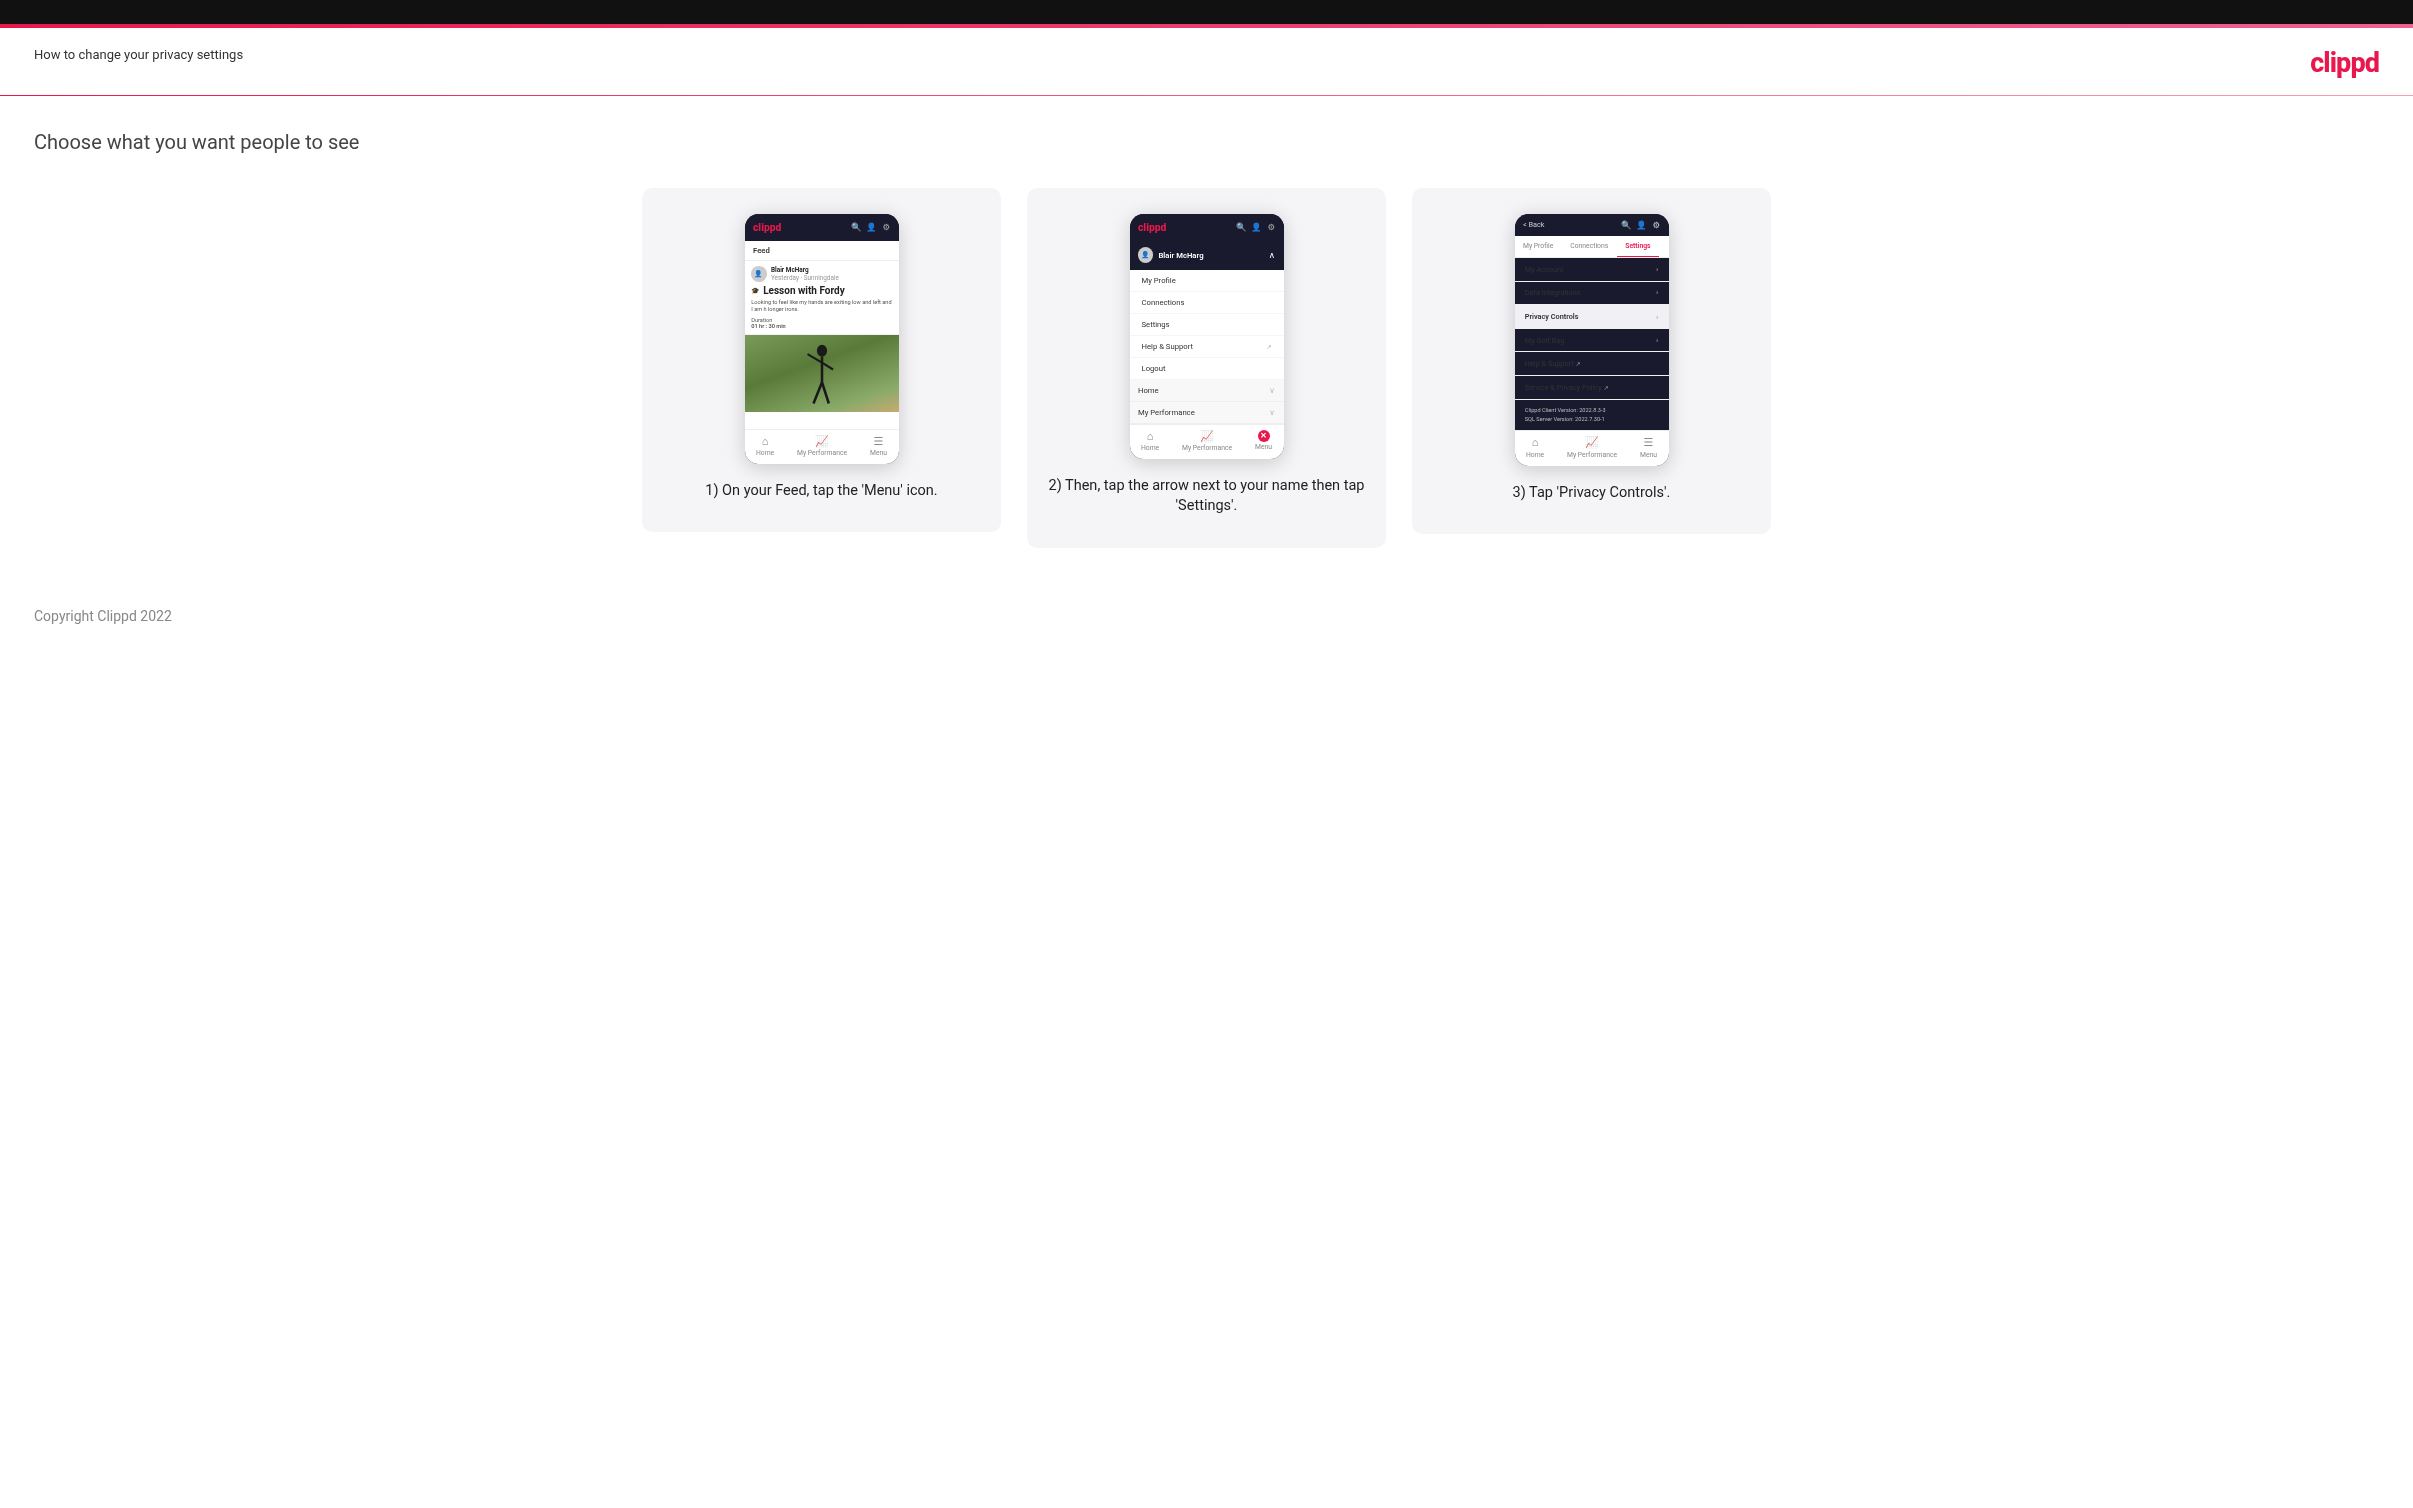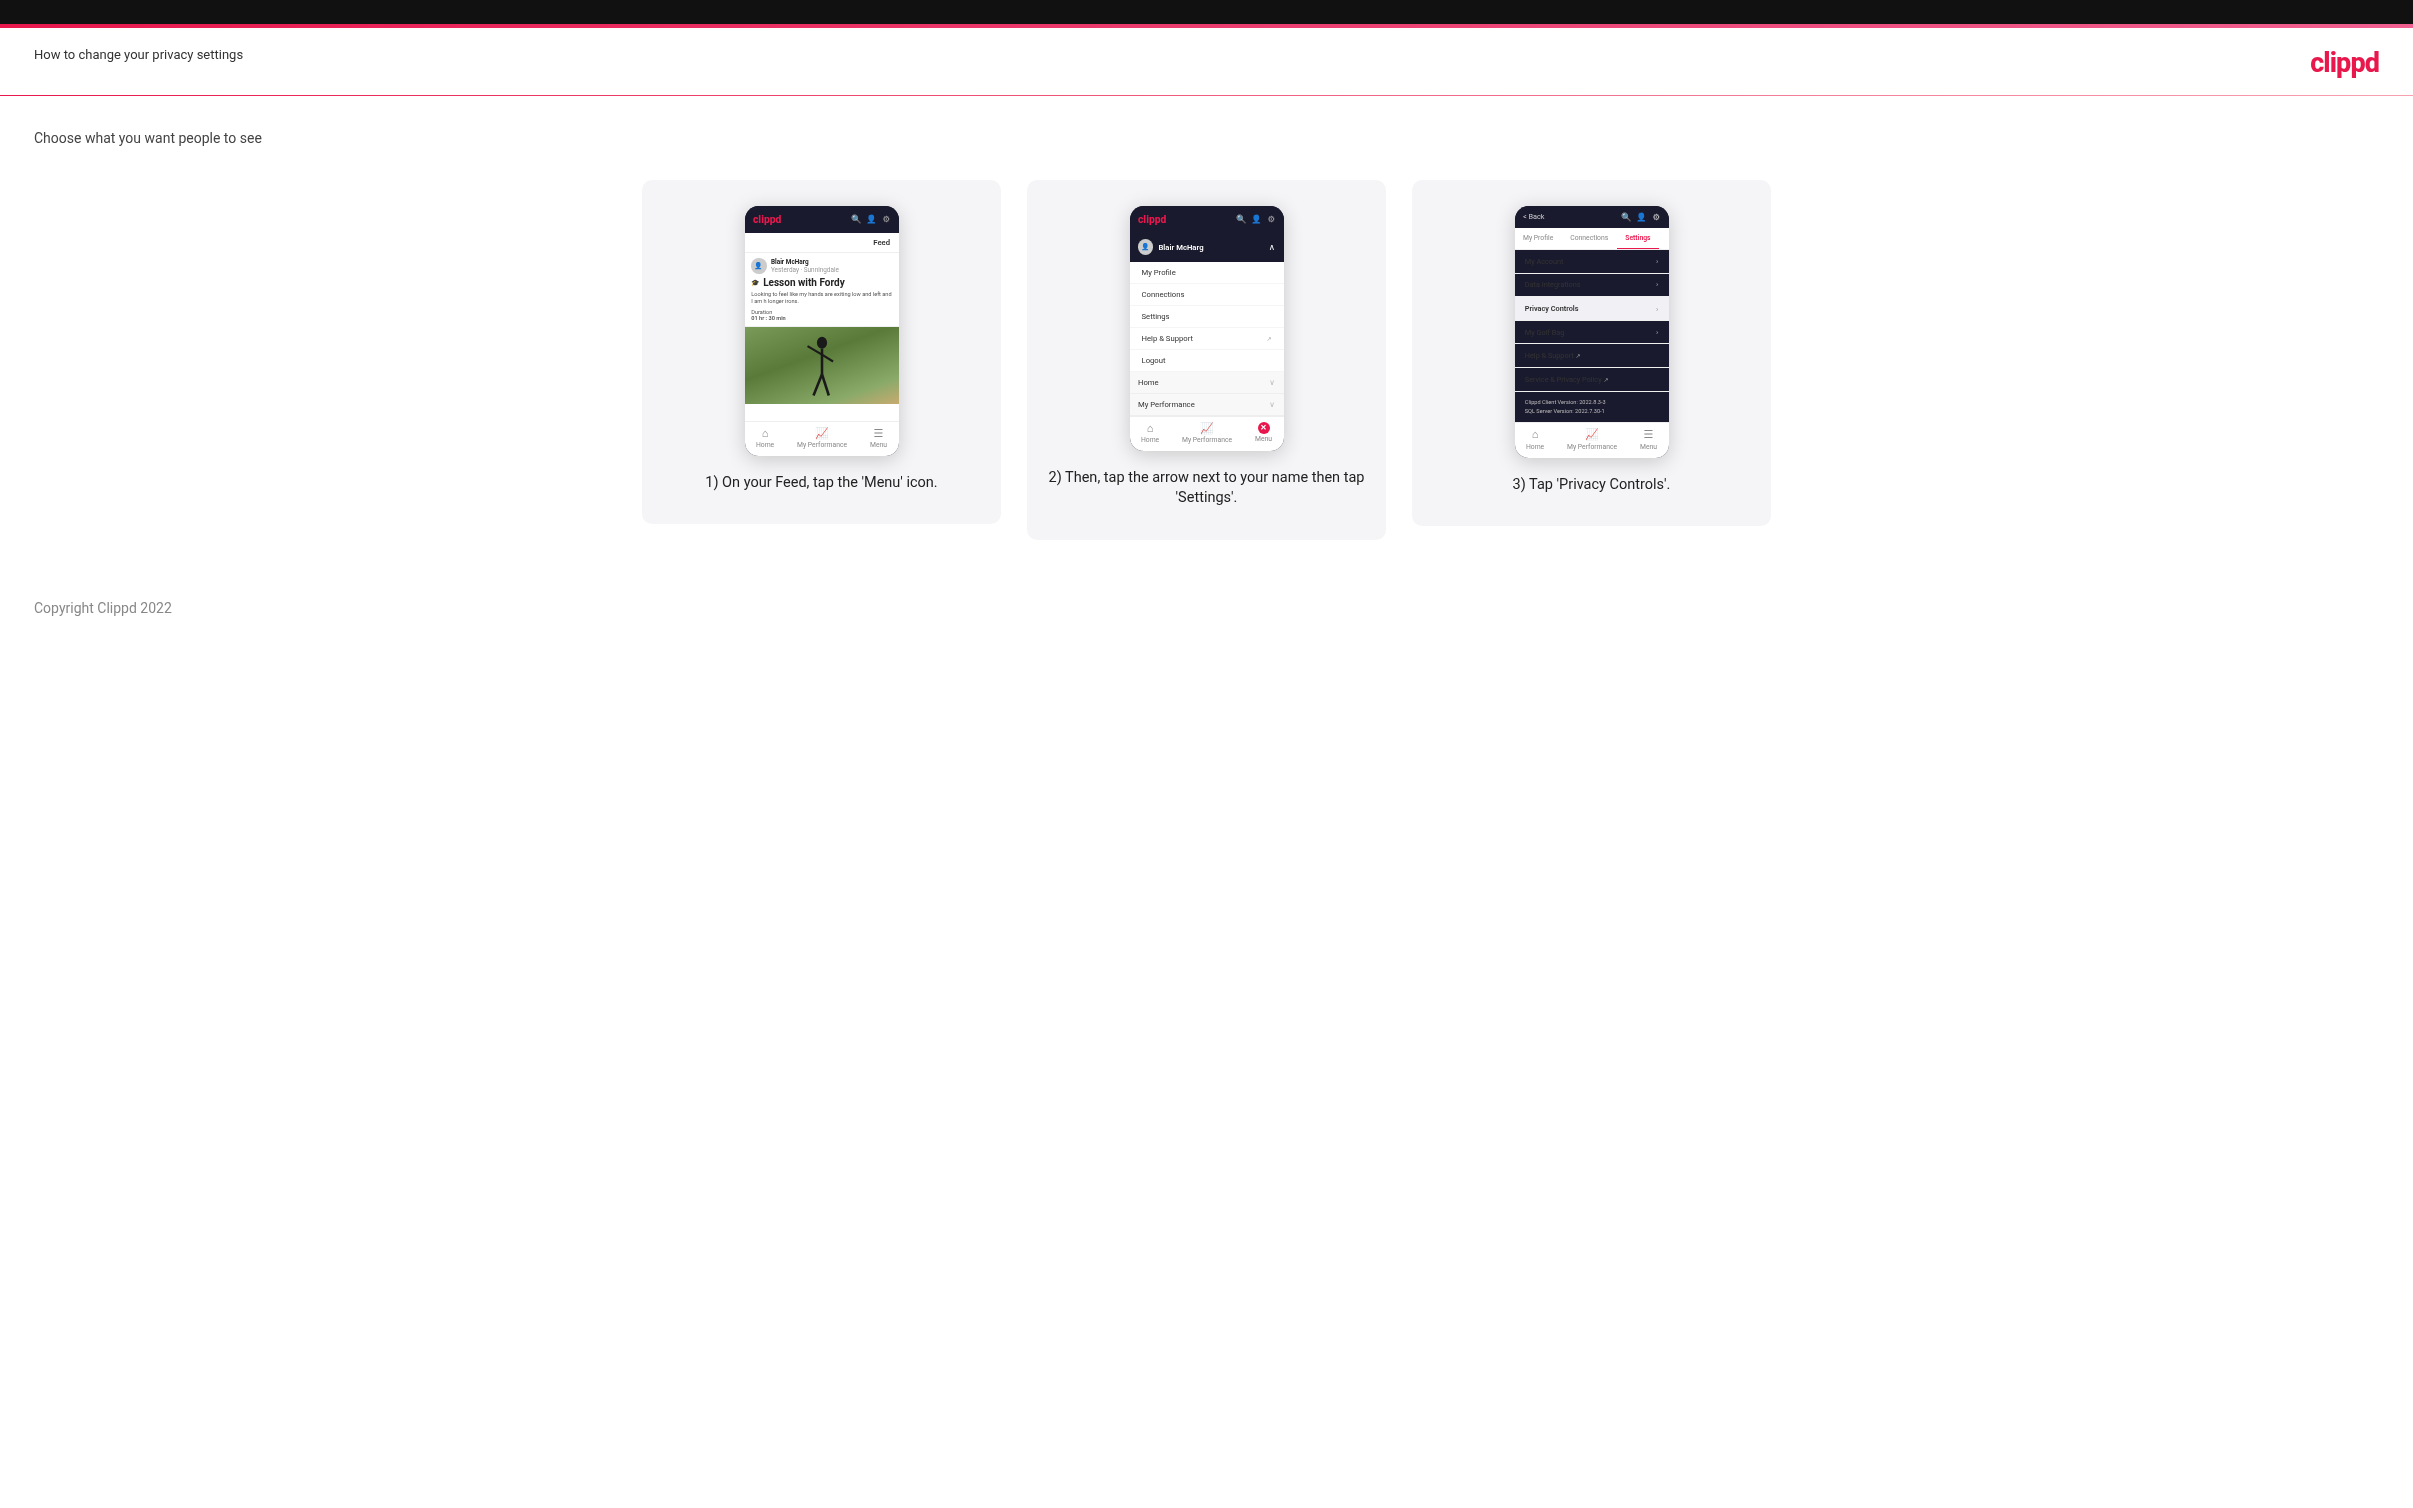--- a/index.html
+++ b/index.html
@@ -55,21 +55,21 @@
     }
 
     .page-heading {
       font-size: 24px;
       font-weight: 800;
       color: #1a1a2e;
       margin-bottom: 6.8px;
     }
 
     .page-subheading {
-      font-size: 14px;
+      font-size: 20px;
       color: #444;
       margin-bottom: 34px;
       font-weight: 400;
     }
 
     
     .steps-container {
       display: flex;
       gap: 26px;
       justify-content: center;
@@ -151,21 +151,20 @@
       font-size: 11px;
     }
 
     
     .feed-tab {
       padding: 5.1px 8.5px;
       font-size: 7.7px;
       color: #333;
       border-bottom: 0.9px solid #eee;
       font-weight: 600;
-      text-align: right;
     }
 
     .feed-post {
       padding: 5.1px 6.8px;
       border-bottom: 0.9px solid #f0f0f0;
     }
 
     .post-header {
       display: flex;
       align-items: center;

